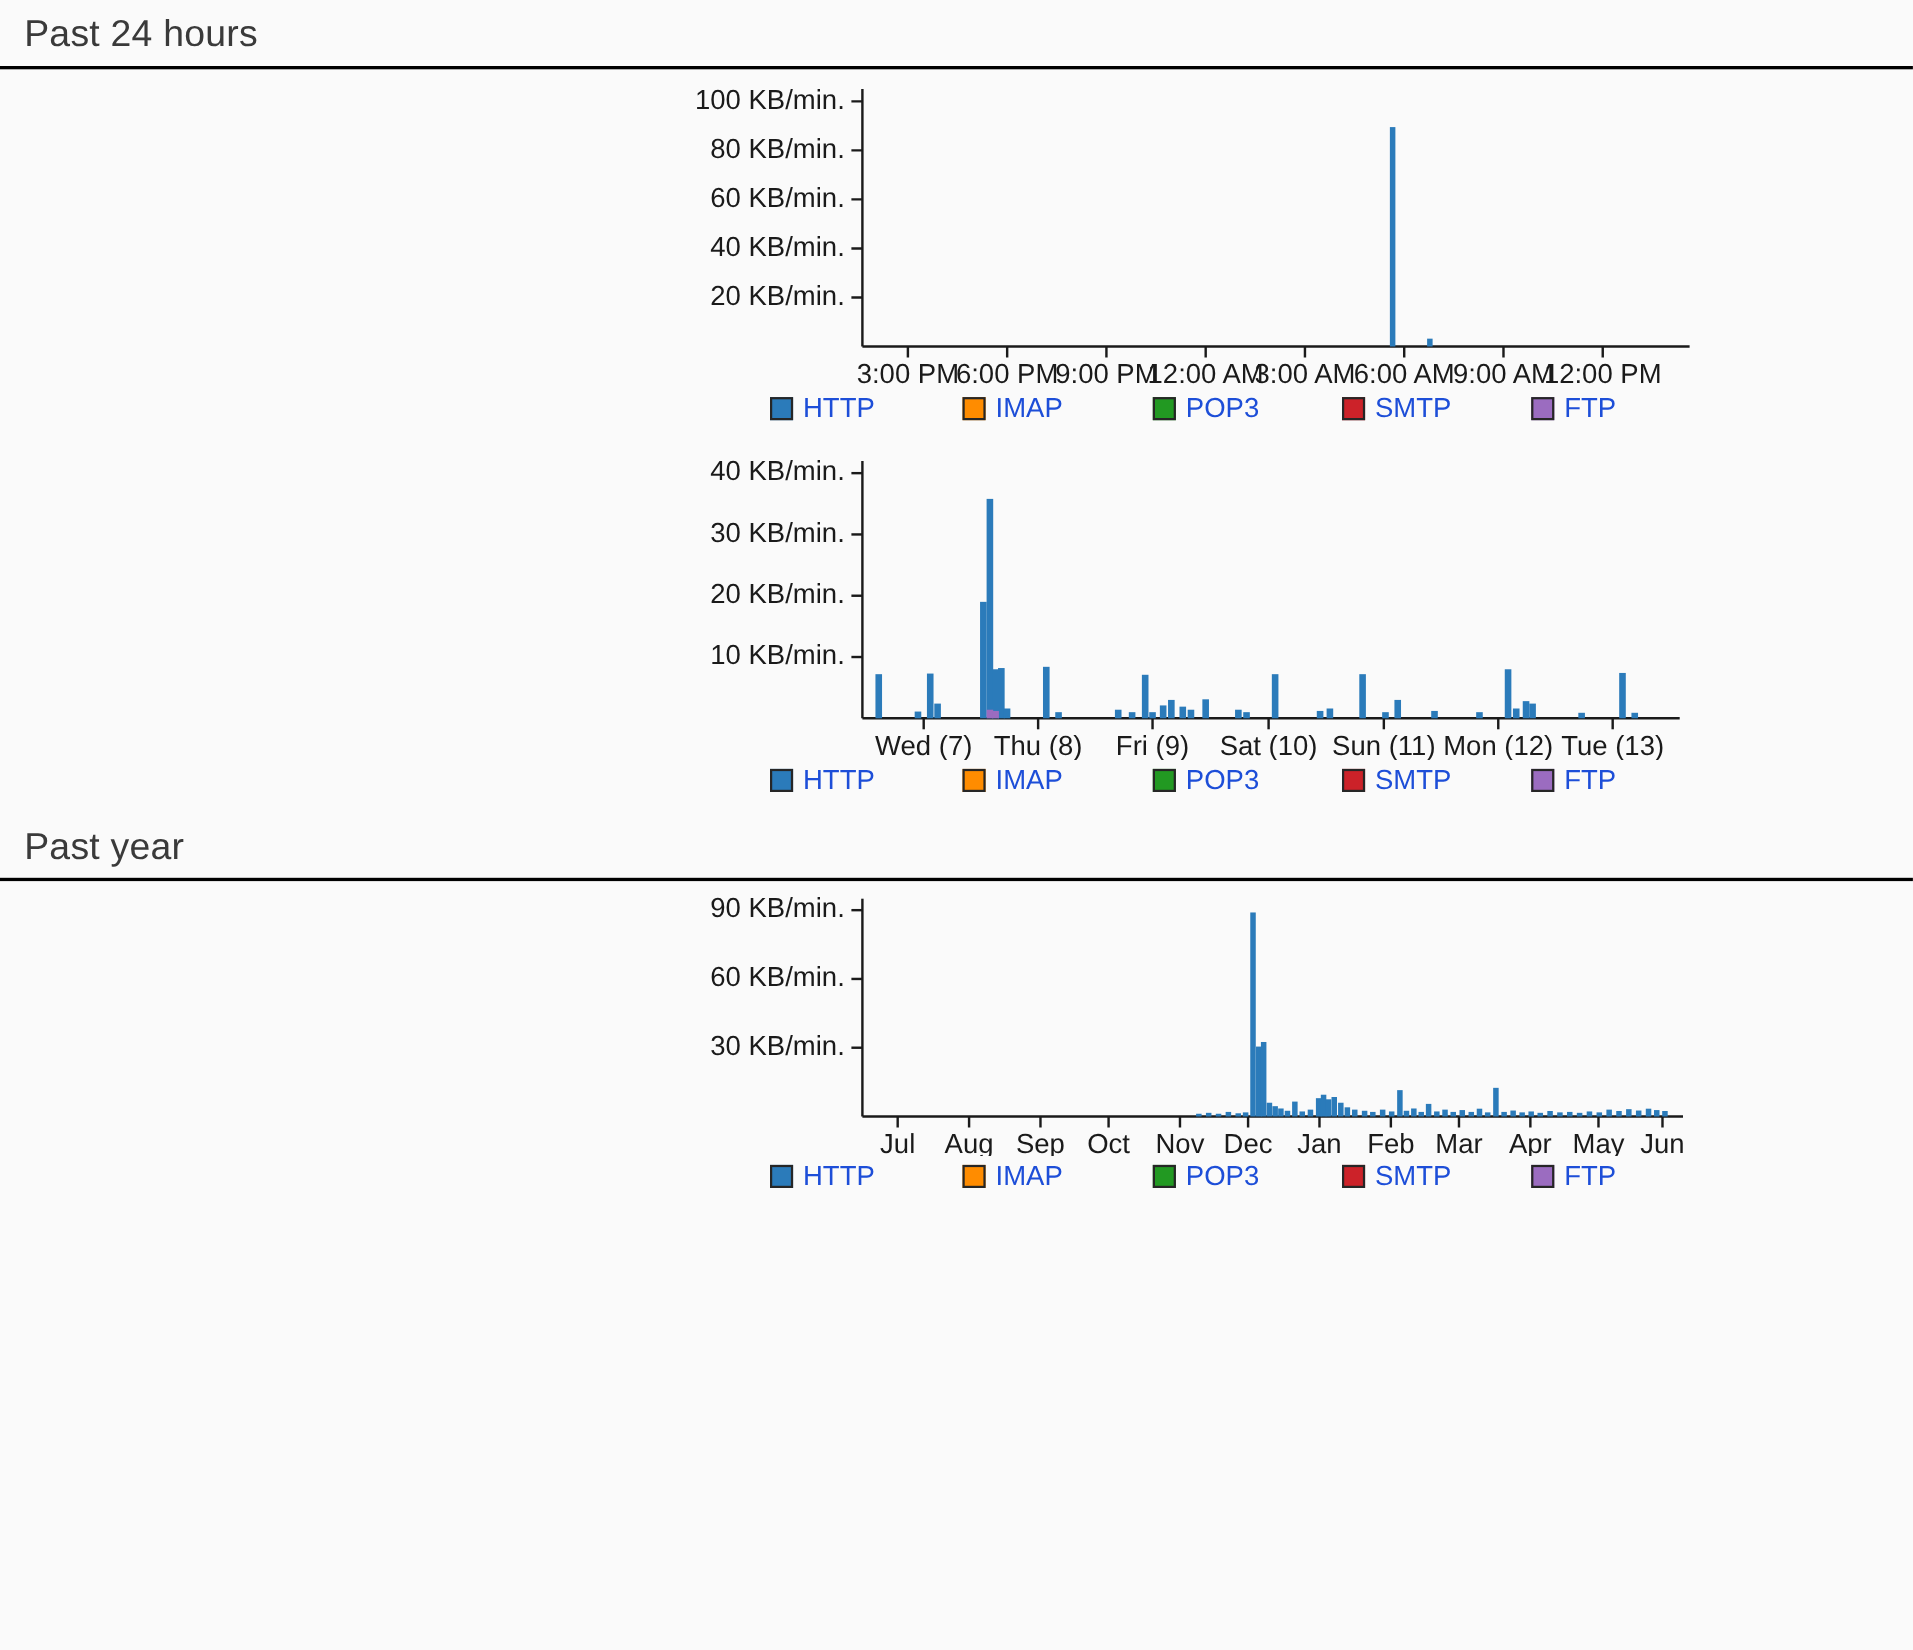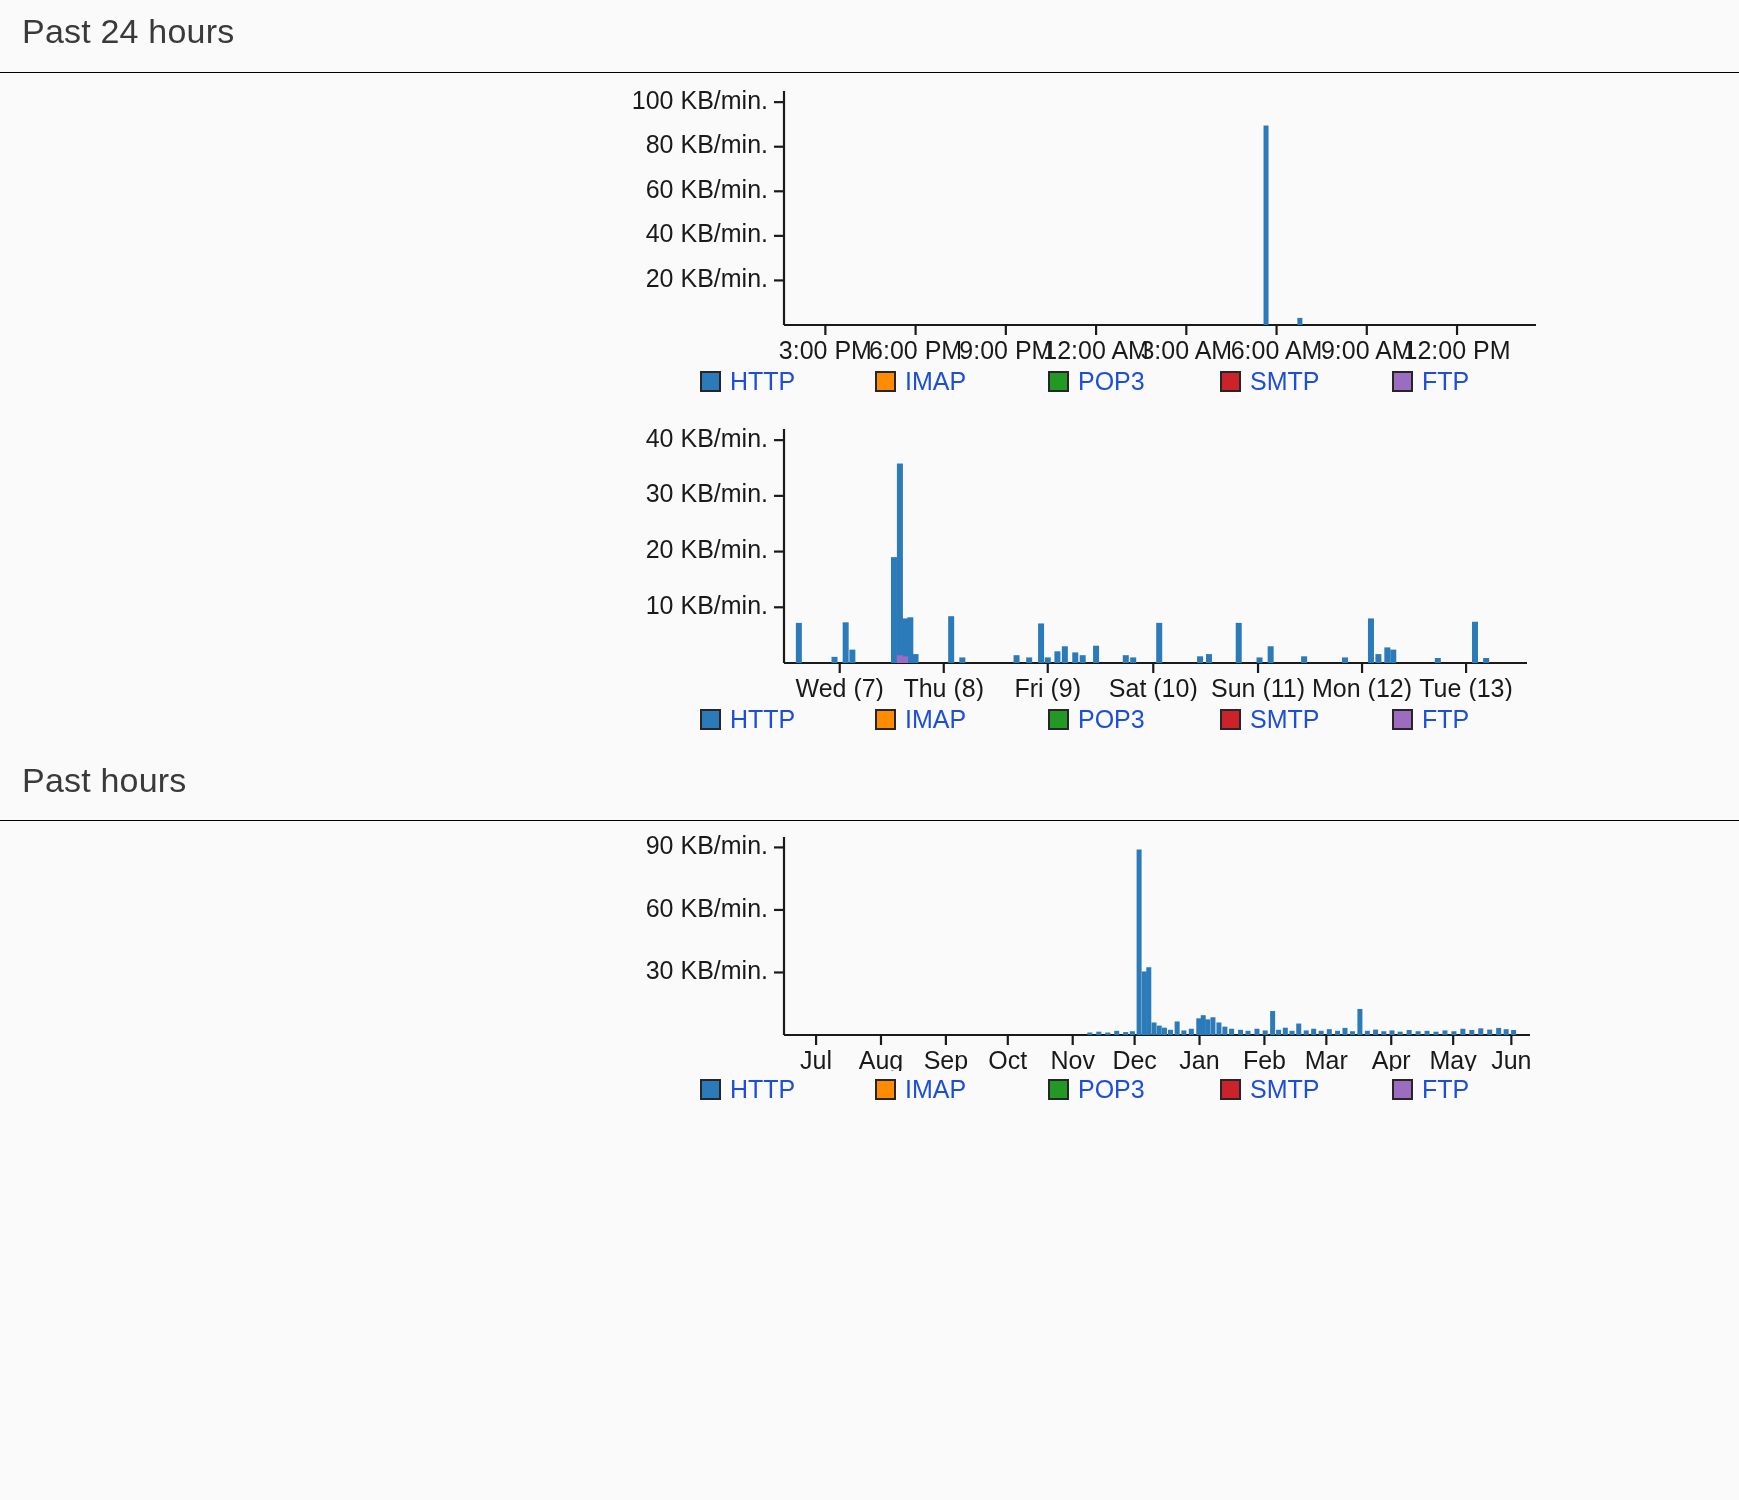--- a/index.html
+++ b/index.html
@@ -11,22 +11,22 @@
     color: #333;
     overflow: hidden;
   }
   .page { width: 1739px; height: 1500px; position: relative; background: #fafafa; }
 
   .section { width: 100%; }
   .section-header {
     font-size: 34px;
     font-weight: 300;
     color: #3a3a3a;
-    padding: 14px 0 22px 22px;
-    border-bottom: 1px solid #000000;
+    padding: 14px 0 10px 22px;
+    border-bottom: 3px solid #000000;
     letter-spacing: 0.2px;
     line-height: 1.05;
   }
   .chart-block {
     position: relative;
     width: 100%;
   }
   .chart-area {
     position: relative;
     margin-left: 0;
@@ -229,21 +229,21 @@
           </div>
           <div class="legend-item" style="position: absolute; left: 1392px; top: 6px;">
             <span class="legend-swatch" style="background: rgb(155, 108, 192);"></span>
             <span class="legend-label">FTP</span>
           </div>
         </div>
     </div>
   </div>
 
   <div class="section">
-    <div class="section-header">Past hours</div>
+    <div class="section-header">Past year</div>
     <div class="chart-block">
       <div class="chart-area" id="chart-2">
           <svg width="1739" height="250" viewBox="0 0 1739 250">
             <path d="M 784 16 L 784 214" class="axis-line"></path>
             <path d="M 784 214 L 1530 214" class="axis-line"></path>
             <path d="M 774 151.47368421052633 L 784 151.47368421052633" class="tick-mark"></path>
             <text x="768" y="151.47368421052633" class="ytick-label">30 KB/min.</text>
             <path d="M 774 88.94736842105264 L 784 88.94736842105264" class="tick-mark"></path>
             <text x="768" y="88.94736842105264" class="ytick-label">60 KB/min.</text>
             <path d="M 774 26.42105263157896 L 784 26.42105263157896" class="tick-mark"></path>

